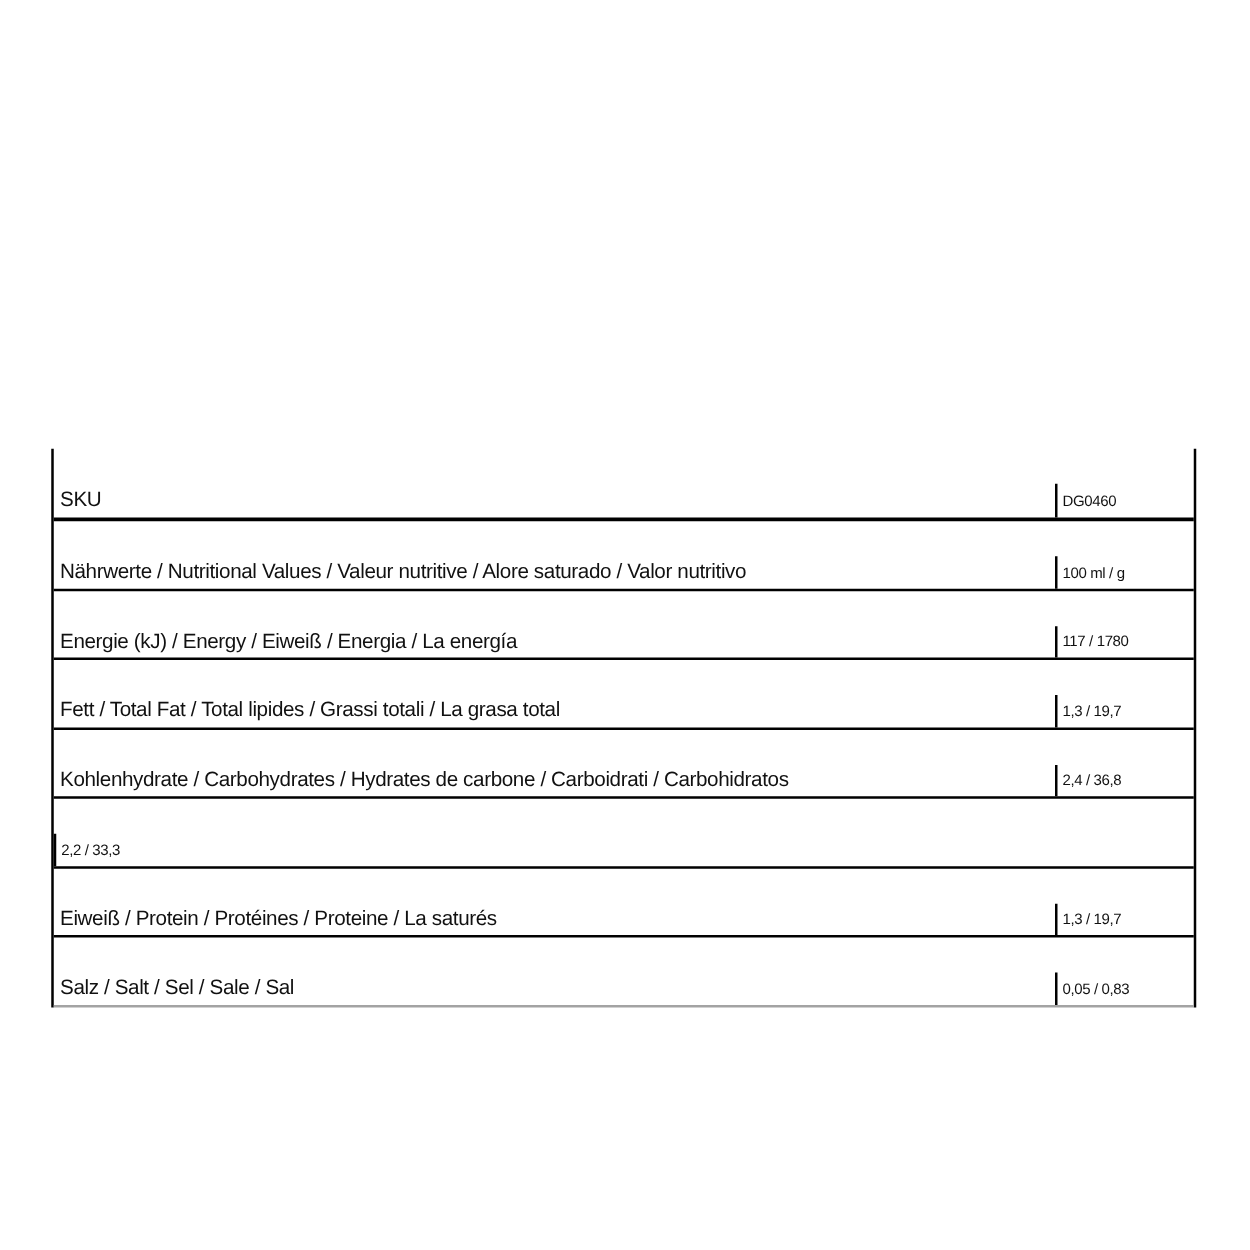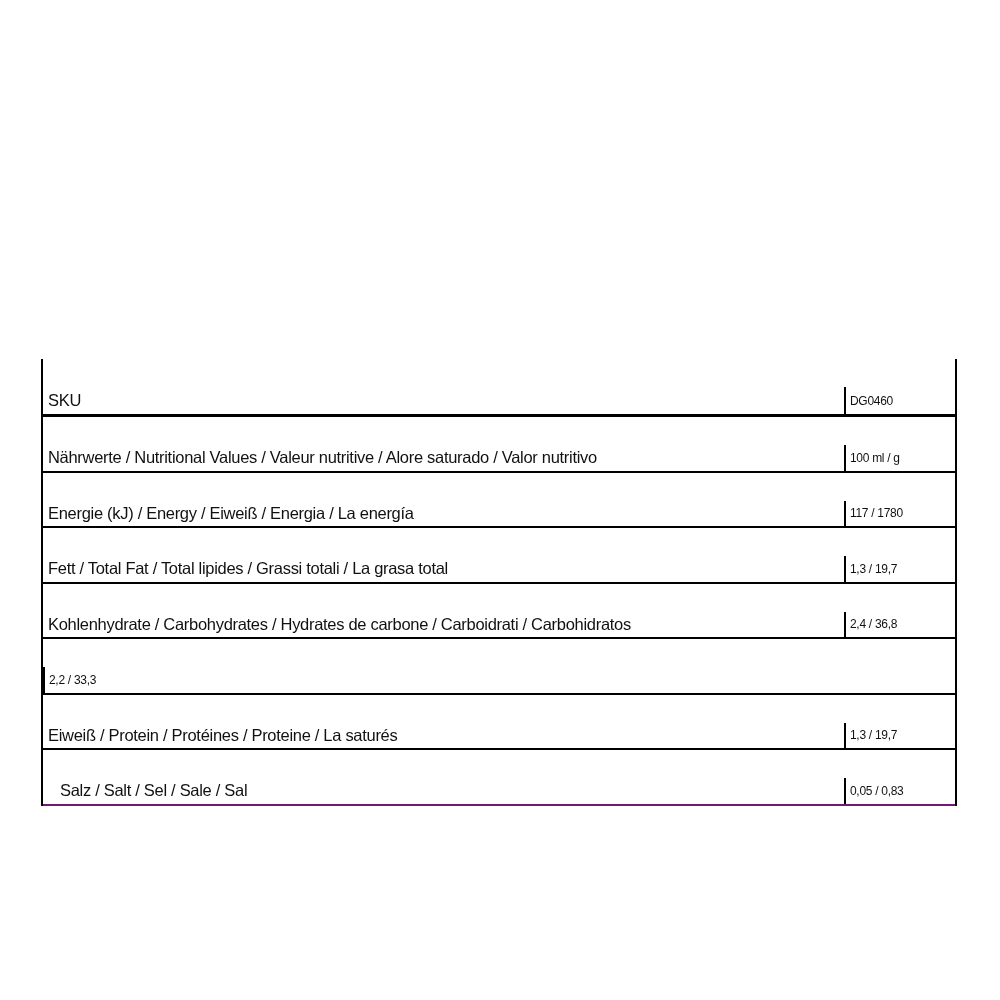--- a/index.html
+++ b/index.html
@@ -31,22 +31,21 @@
     height: 25.5px;
     border-bottom: 2px solid #000000;
     box-sizing: content-box;
     margin-top: 28px;
   }
   .t-row.thick {
     height: 27px;
     border-bottom: 3px solid #000000;
   }
   .t-row:last-child {
-    border-bottom: 2px solid #701a75;
-    padding-left: 12px;
+    border-bottom: 2px solid #a3a3a3;
   }
   .cell-label {
     flex: 1 1 auto;
     padding: 0 6px 0 5px;
     font-size: 16.5px;
     letter-spacing: -0.3px;
     color: #111111;
     white-space: nowrap;
     overflow: hidden;
   }

